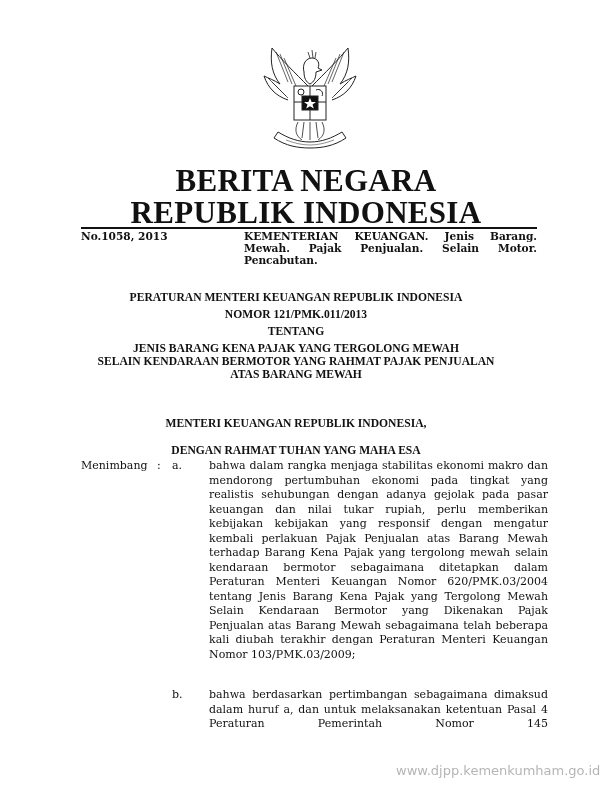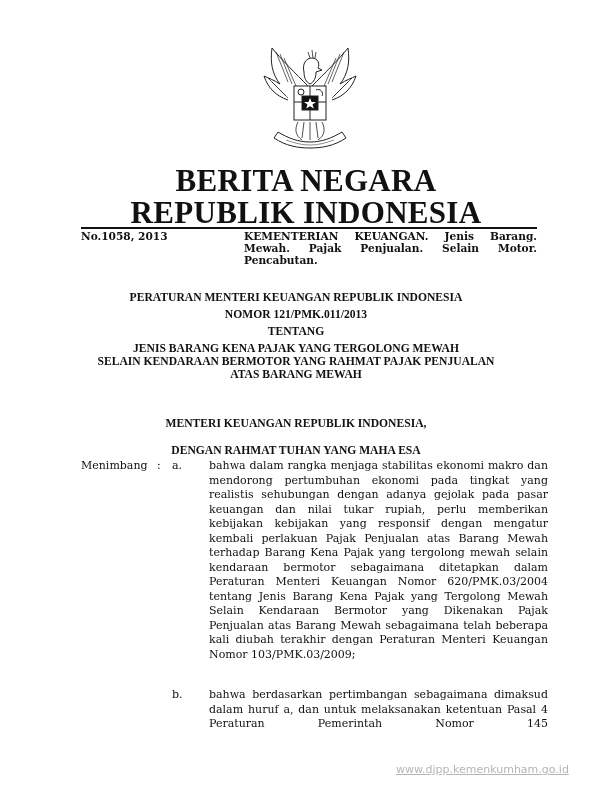--- a/index.html
+++ b/index.html
@@ -12,21 +12,21 @@
     .subhead { position: absolute; top: 231px; left: 81px; width: 456px; font-size: 10.6px; font-weight: bold; line-height: 11.8px; font-family: "DejaVu Serif", serif; }
     .subhead .num { position: absolute; left: 0; top: 0; text-align: right; }
     .subhead .desc { position: absolute; left: 163px; width: 293px; text-align: justify; text-align-last: left; }
     .center { position: absolute; left: 0; width: 592px; text-align: center; font-family: "Liberation Serif", serif; font-weight: bold; font-size: 11.6px; line-height: 12.5px; }
     .body-block { position: absolute; font-family: "DejaVu Serif", serif; font-weight: normal; font-size: 11px; line-height: 14.5px; }
     .label { position: absolute; left: 81px; top: 459px; }
     .colon { position: absolute; left: 157px; top: 459px; }
     .marker { position: absolute; left: 172px; }
     .para { position: absolute; left: 209px; width: 339px; text-align: justify; text-align-last: left; }
     .para.last-full { text-align-last: justify; }
-    .footer { position: absolute; left: 396px; top: 763px; font-family: "DejaVu Sans", "Liberation Sans", sans-serif; font-size: 11px; color: #b5b5b5; text-decoration: underline; }
+    .footer { position: absolute; left: 396px; top: 763px; font-family: "DejaVu Sans", "Liberation Sans", sans-serif; font-size: 13px; color: #b5b5b5; }
   </style>
 </head>
 <body>
 
 <div class="emblem">
   <svg width="104" height="106" viewBox="0 0 104 106" fill="none" stroke="#222" stroke-width="1">
 
     <path d="M50 42 C38 30 22 14 14 4 C12 18 14 30 22 40 C16 36 10 34 6 32 C10 44 18 52 30 56"></path>
     <path d="M54 42 C66 30 82 14 90 4 C92 18 90 30 82 40 C88 36 94 34 98 32 C94 44 86 52 74 56"></path>
     <path d="M18 8 L30 38 M22 10 L34 40 M26 14 L38 42 M86 8 L74 38 M82 10 L70 40 M78 14 L66 42" stroke-width="0.7"></path>

